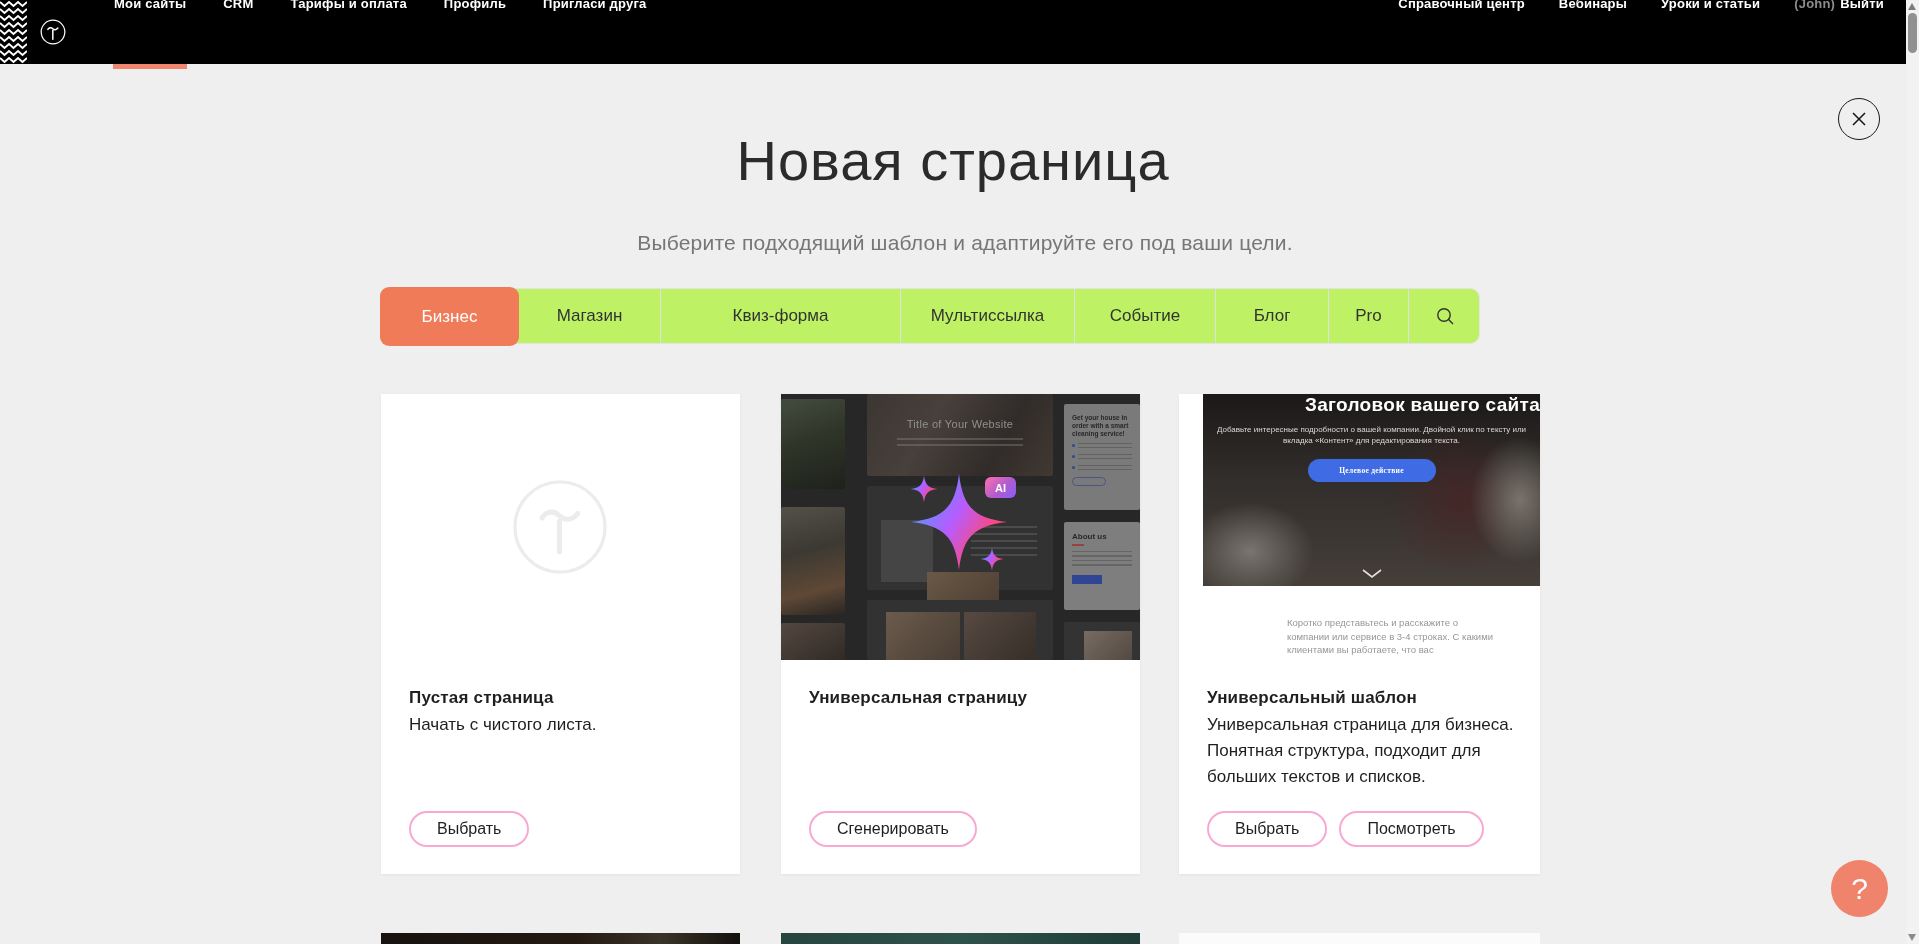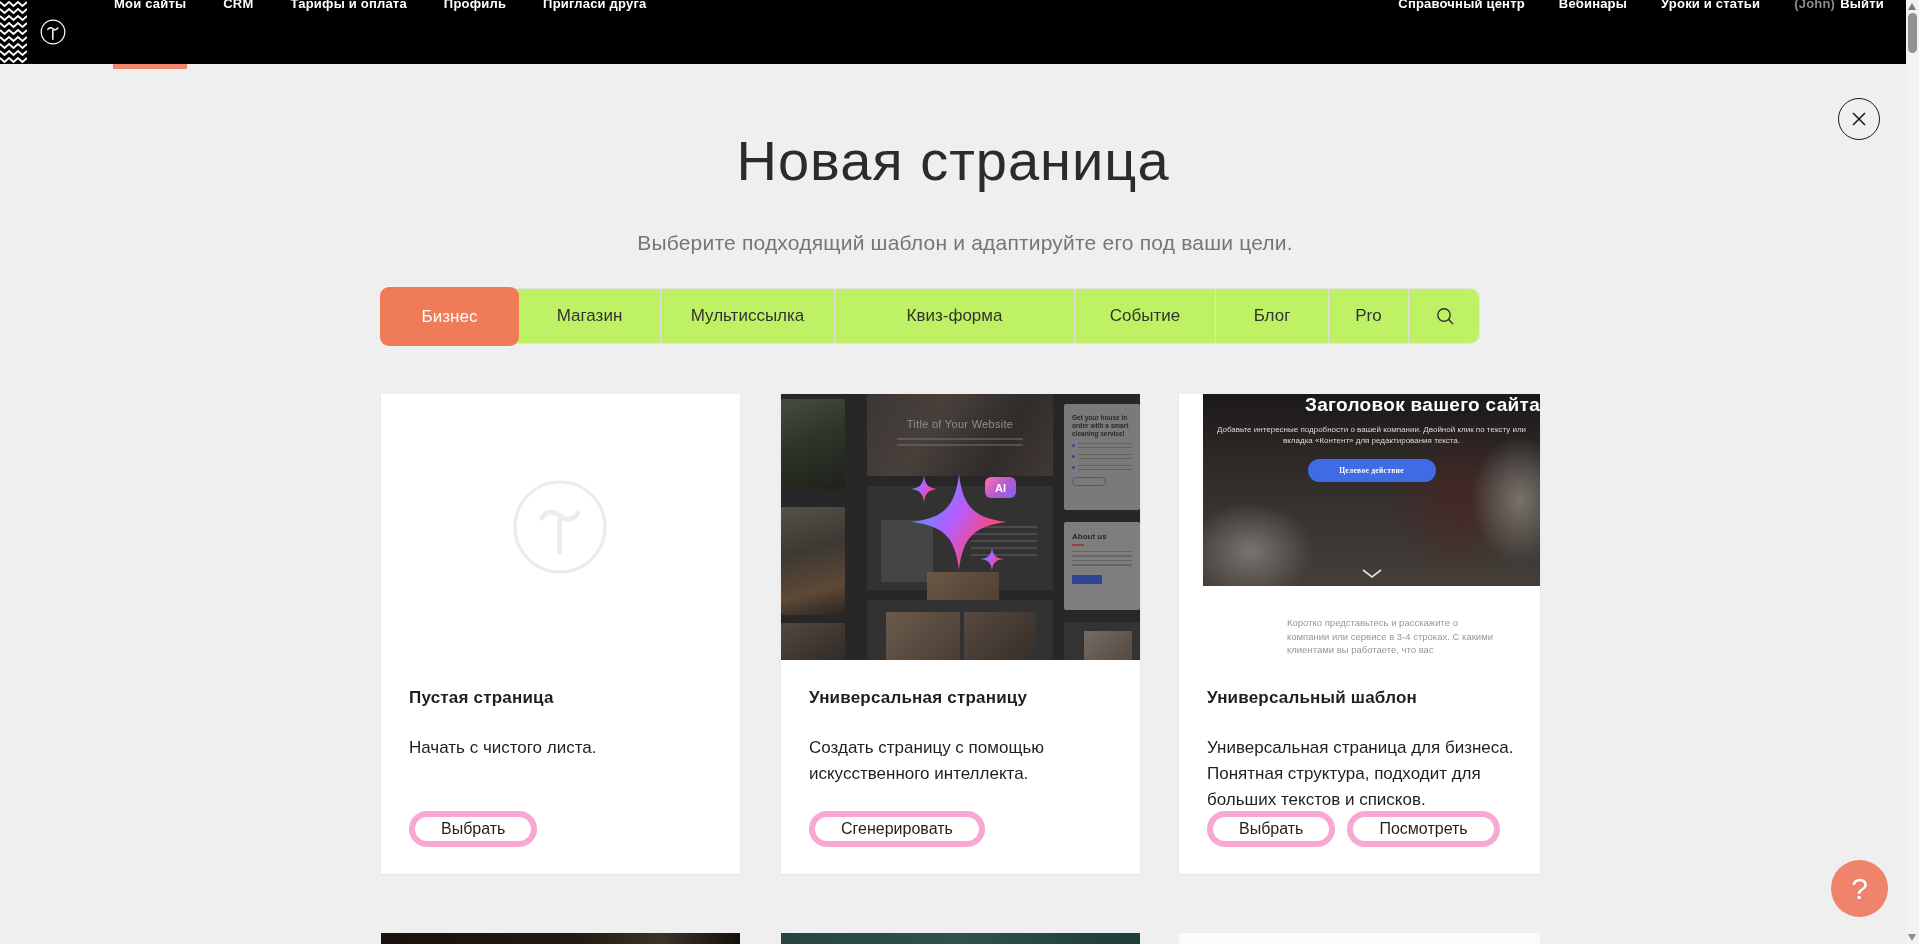--- a/index.html
+++ b/index.html
@@ -69,24 +69,24 @@
 
   
   .card {
     position:absolute; top:394px; width:359px; height:480px; background:#fff;
     box-shadow:0 1px 3px rgba(0,0,0,.05);
   }
   .card.c1 { left:381px; } .card.c2 { left:781px; } .card.c3 { left:1179px; width:361px; }
   .card-img { position:relative; width:100%; height:266px; overflow:hidden;padding-left:24px; }
   .card-body { padding:28px 14px 0 28px; }
   .card-title { font-size:17px; font-weight:700; letter-spacing:.2px; }
-  .card-desc { margin-top:27px; font-size:17px; line-height:26px; color:#1f1f1f; }
+  .card-desc { margin-top:4px; font-size:17px; line-height:26px; color:#1f1f1f; }
   .card-actions { position:absolute; left:28px; bottom:27px; display:flex; gap:12px; }
   .pill-btn {
-    height:36px; padding:12px 26px; border:6px solid #f9a8d4; border-radius:18px; background:#fff;
+    height:36px; padding:12px 26px; border:2px solid #f9a8d4; border-radius:18px; background:#fff;
     font-size:16px; color:#1f1f1f; display:flex; align-items:center; cursor:pointer;
     font-family:"Liberation Sans", sans-serif;
   }
 
   
   .blank-mark { position:absolute; left:131px; top:85px; width:96px; height:96px; }
 
   
   .collage { background:#2d2d2d; }
   .tile { position:absolute; border-radius:2px; }
@@ -231,25 +231,25 @@
   <div class="page-title">Новая страница</div>
   <div class="page-subtitle">Выберите подходящий шаблон и адаптируйте его под ваши цели.</div>
 
   <div class="tabbar">
     <div class="tab t0 active">
         <span>Бизнес</span>
       </div>
     <div class="tab t1">
         <span>Магазин</span>
       </div>
+    <div class="tab t3">
+        <span>Квиз-форма</span>
+      </div>
     <div class="tab t2">
         <span>Мультиссылка</span>
-      </div>
-    <div class="tab t3">
-        <span>Квиз-форма</span>
       </div>
     <div class="tab t4">
         <span>Событие</span>
       </div>
     <div class="tab t5">
         <span>Блог</span>
       </div>
     <div class="tab t6">
         <span>Pro</span>
       </div>
@@ -333,21 +333,20 @@
         <g fill="url(#sg)">
           <path transform="translate(79,79)" d="M0,-48 C4,-15 15,-4 48,0 C15,4 4,15 0,48 C-4,15 -15,4 -48,0 C-15,-4 -4,-15 0,-48 Z"></path>
           <path transform="translate(44,46) scale(0.28)" d="M0,-48 C4,-15 15,-4 48,0 C15,4 4,15 0,48 C-4,15 -15,4 -48,0 C-15,-4 -4,-15 0,-48 Z"></path>
           <path transform="translate(112,116) scale(0.24)" d="M0,-48 C4,-15 15,-4 48,0 C15,4 4,15 0,48 C-4,15 -15,4 -48,0 C-15,-4 -4,-15 0,-48 Z"></path>
         </g>
       </svg>
       <div class="ai-badge">AI</div>
     </div>
     <div class="card-body">
       <div class="card-title">Универсальная страницу</div>
-      <div class="card-desc">Создать страницу с помощью искусственного интеллекта.</div>
     </div>
     <div class="card-actions">
       <button class="pill-btn">Сгенерировать</button>
     </div>
   </div>
 
   <div class="card c3">
     <div class="card-img">
       <div class="tpl-hero">
         <div class="tpl-title">Заголовок вашего сайта</div>

